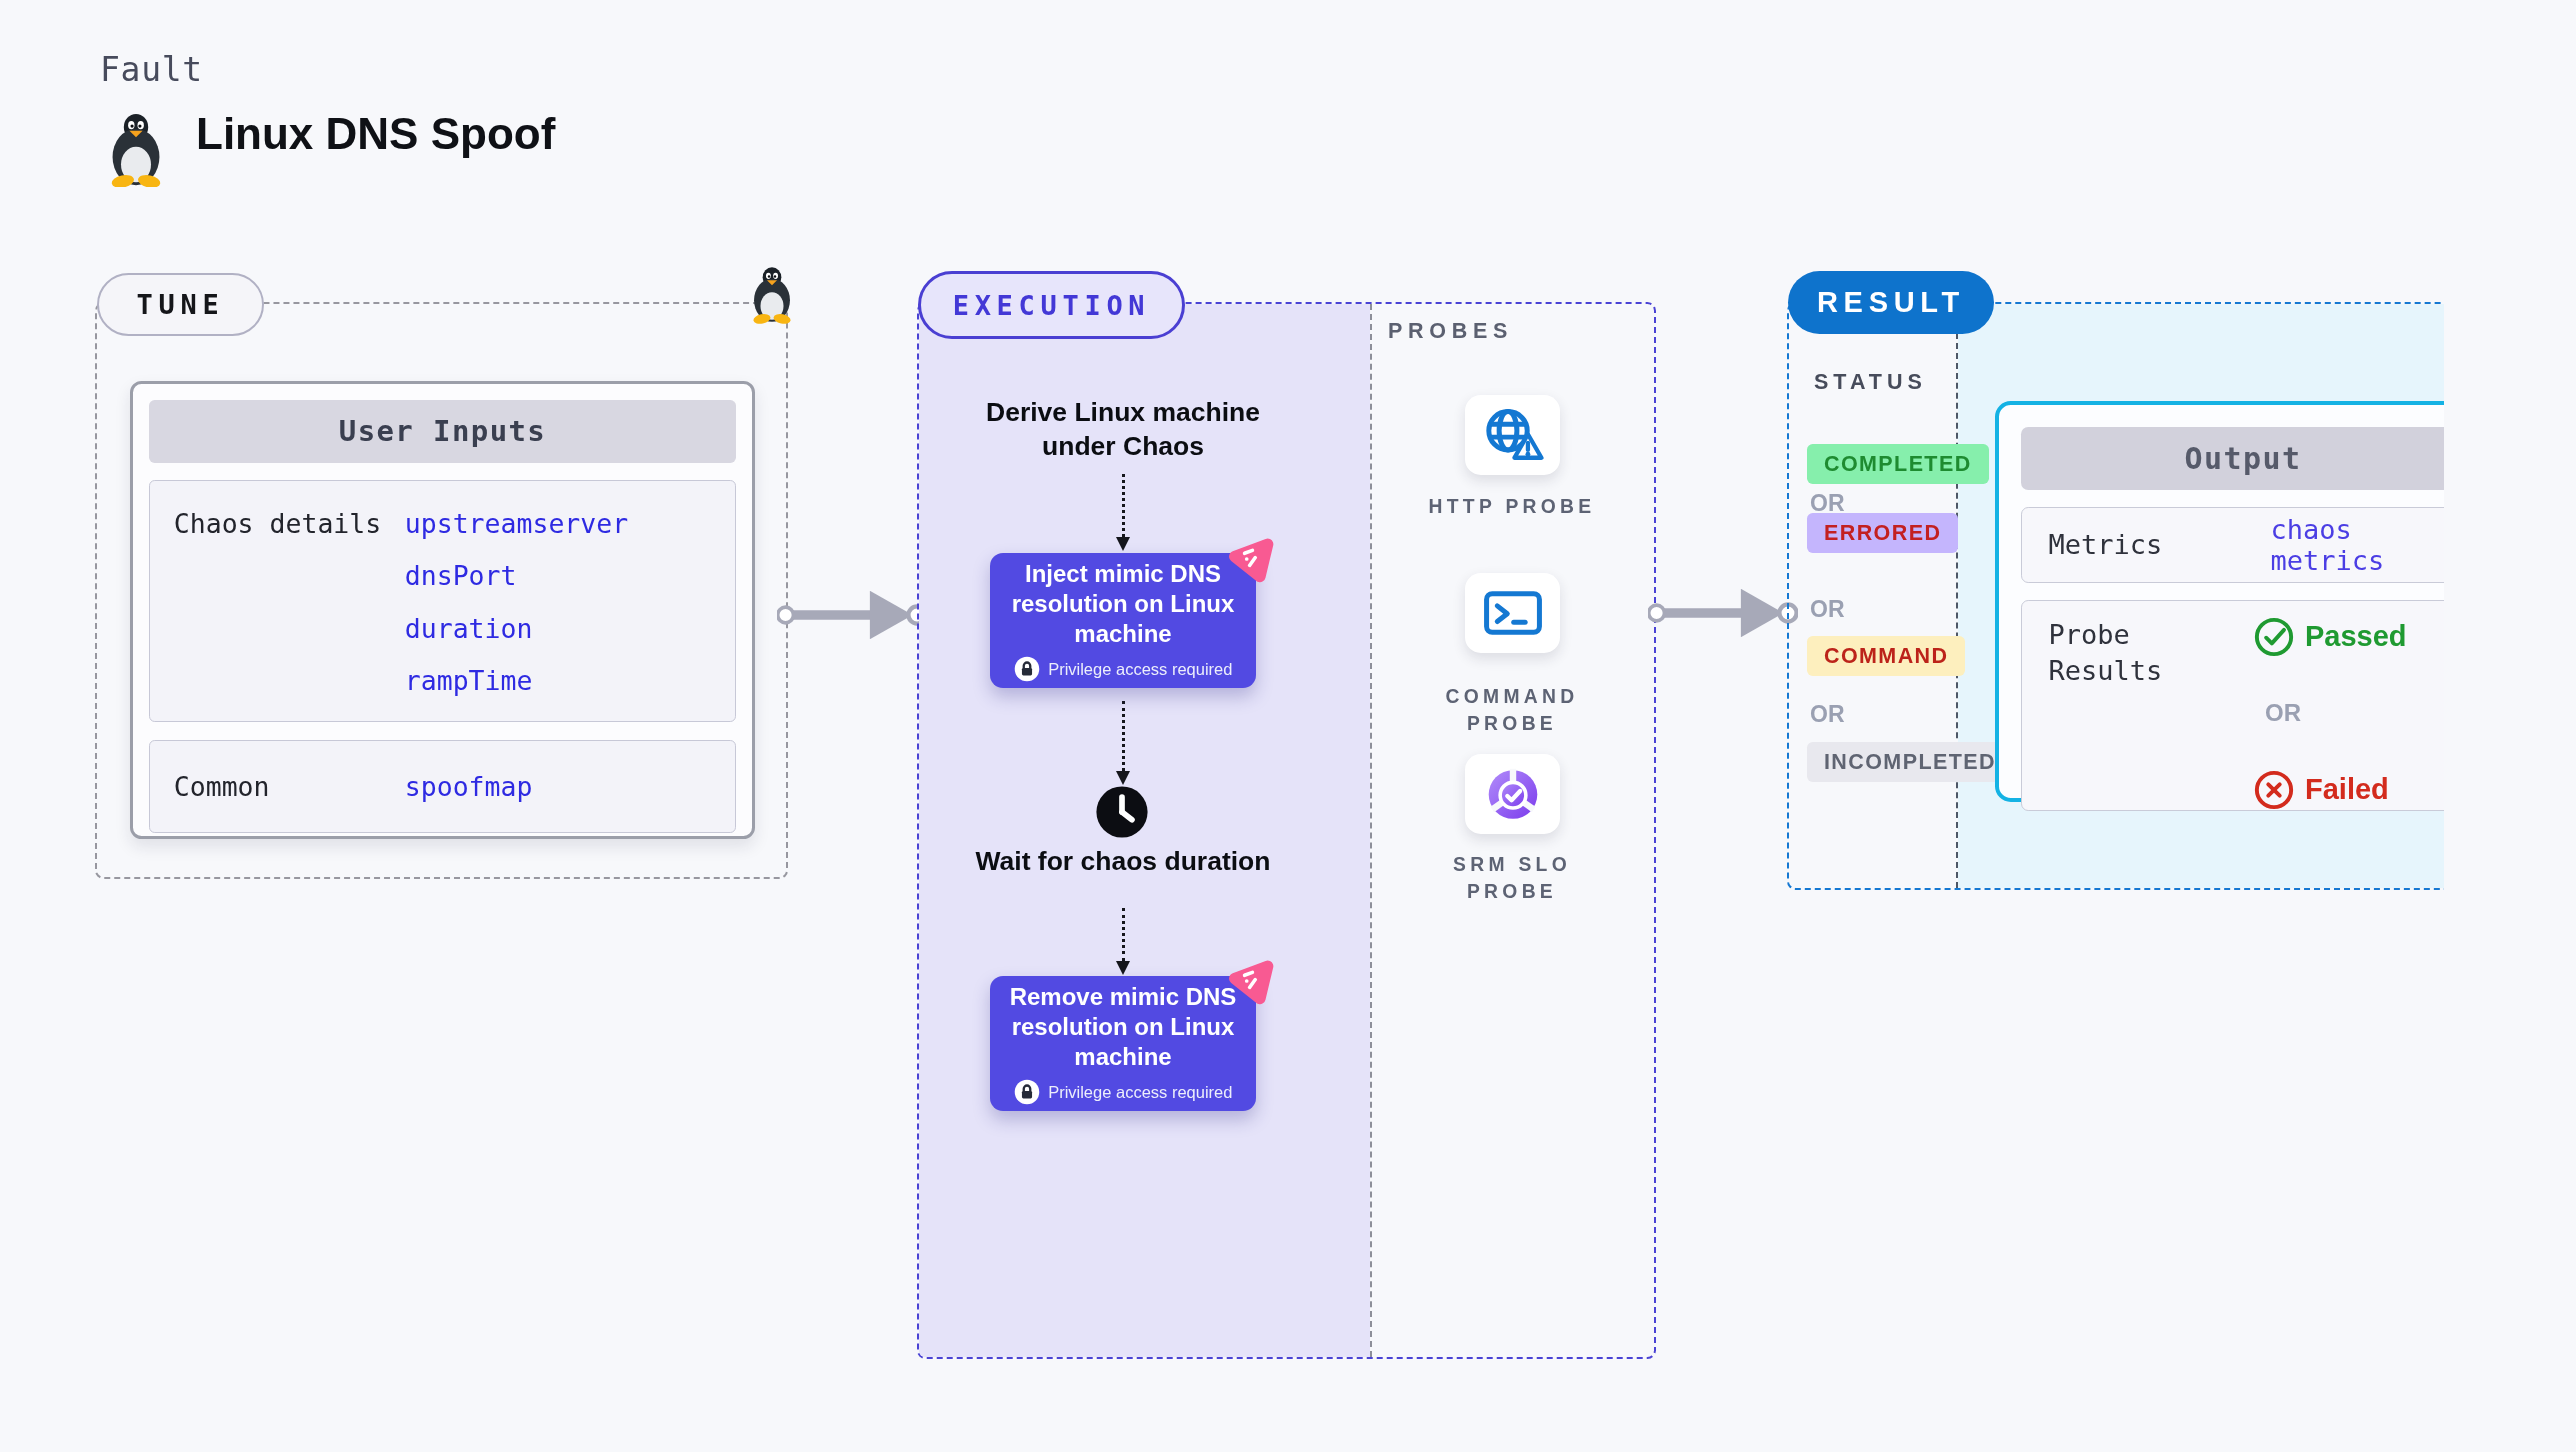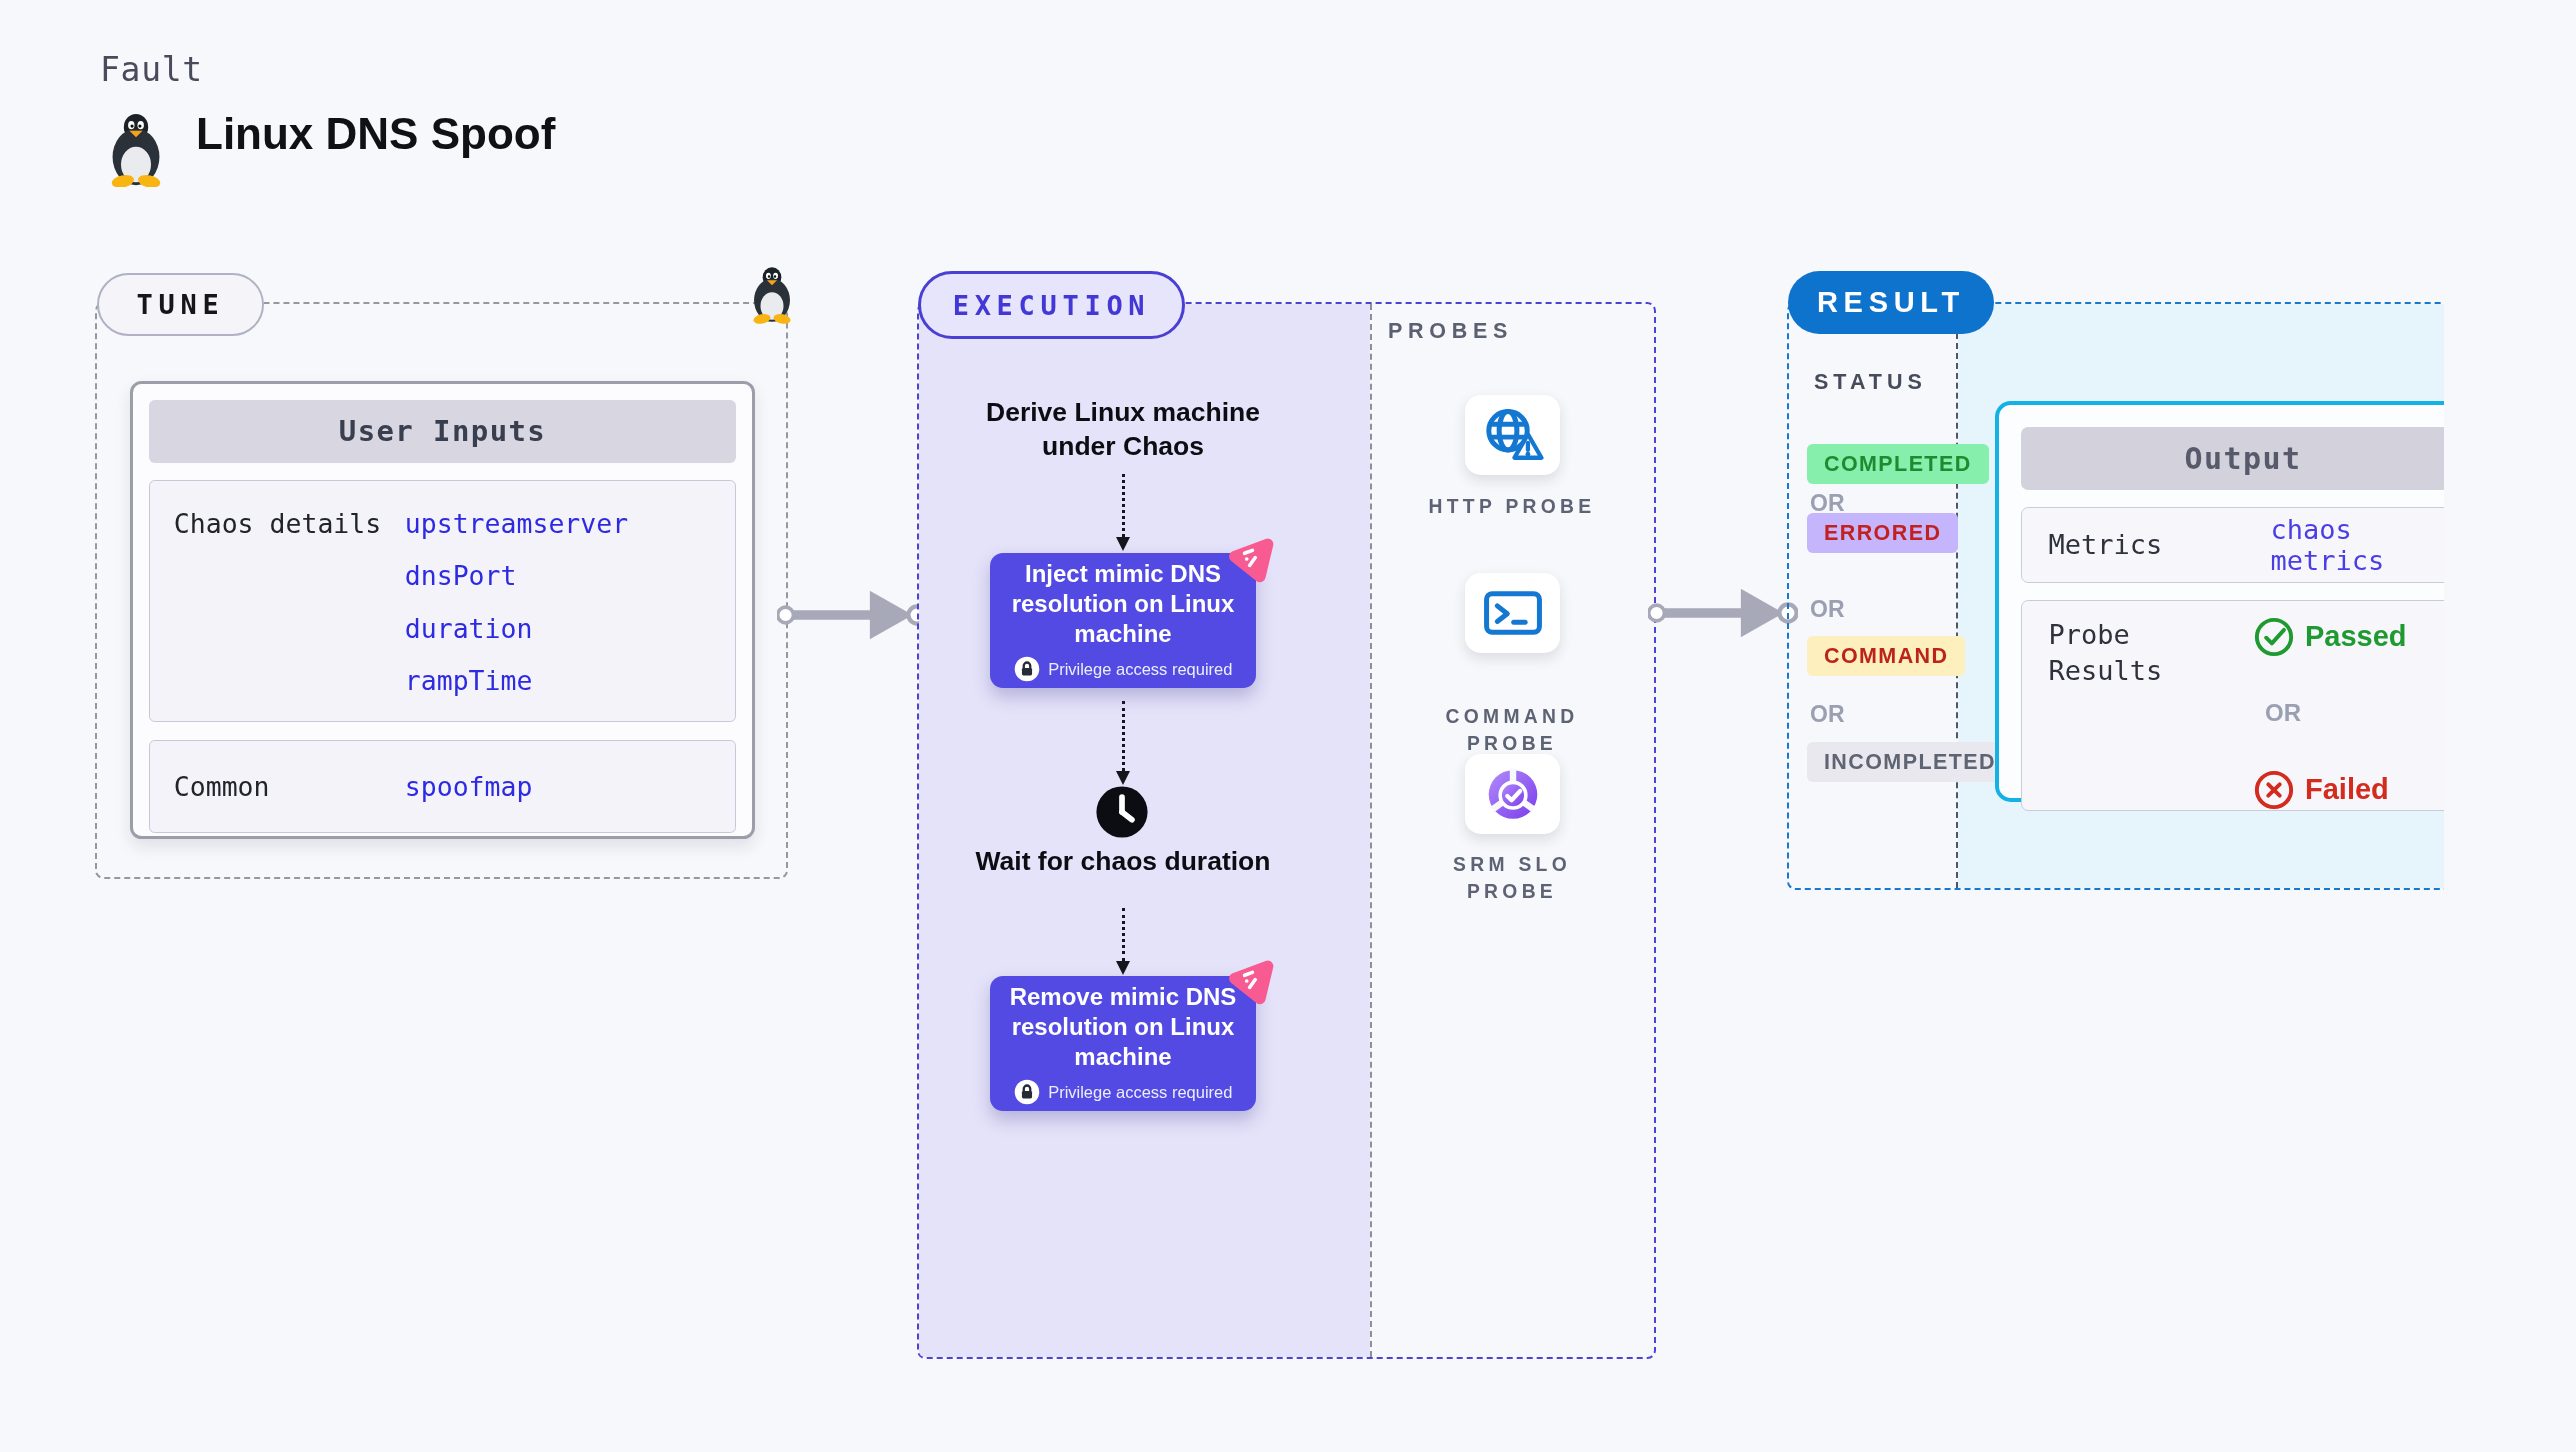--- a/index.html
+++ b/index.html
@@ -78,21 +78,21 @@
   .clock{position:absolute;left:1095px;top:785px;width:54px;height:54px;}
 
   
   .probes-label{position:absolute;left:1388px;top:319px;font-size:21.5px;font-weight:700;
                 letter-spacing:5.7px;color:#5b6070;}
   .probe-card{position:absolute;left:1465px;width:95px;height:80px;background:#ffffff;border-radius:15.8px;
               box-shadow:0 5.7px 13px rgba(30,34,60,.12);display:flex;align-items:center;justify-content:center;}
   .probe-card-1{top:395px;} .probe-card-2{top:573px;} .probe-card-3{top:754px;}
   .probe-name{position:absolute;width:186px;left:1419px;text-align:center;font-size:19.3px;font-weight:700;
               letter-spacing:4.3px;color:#5d6374;line-height:26.5px;}
-  .probe-name-1{top:494px;} .probe-name-2{top:704px;width:158px;left:1433px;} .probe-name-3{top:852px;width:158px;left:1433px;}
+  .probe-name-1{top:494px;} .probe-name-2{top:684px;width:158px;left:1433px;} .probe-name-3{top:852px;width:158px;left:1433px;}
 
   
   .result-box{position:absolute;left:1787px;top:302px;width:736px;height:588px;
               border:2.9px dashed #1578d2;border-radius:8.6px;box-sizing:border-box;}
   .result-fill{position:absolute;left:169px;top:0;right:0;bottom:0;background:#e6f5fc;
                border-radius:0 5.7px 5.7px 0;}
   .result-divider{position:absolute;left:1956px;top:303px;height:585px;border-left:2.1px dashed #4e5766;}
   .status-label{position:absolute;left:1814px;top:370px;font-size:21.5px;font-weight:700;
                 letter-spacing:5px;color:#474c5b;}
   .status-badge{position:absolute;left:1807px;height:40px;display:inline-flex;align-items:center;

